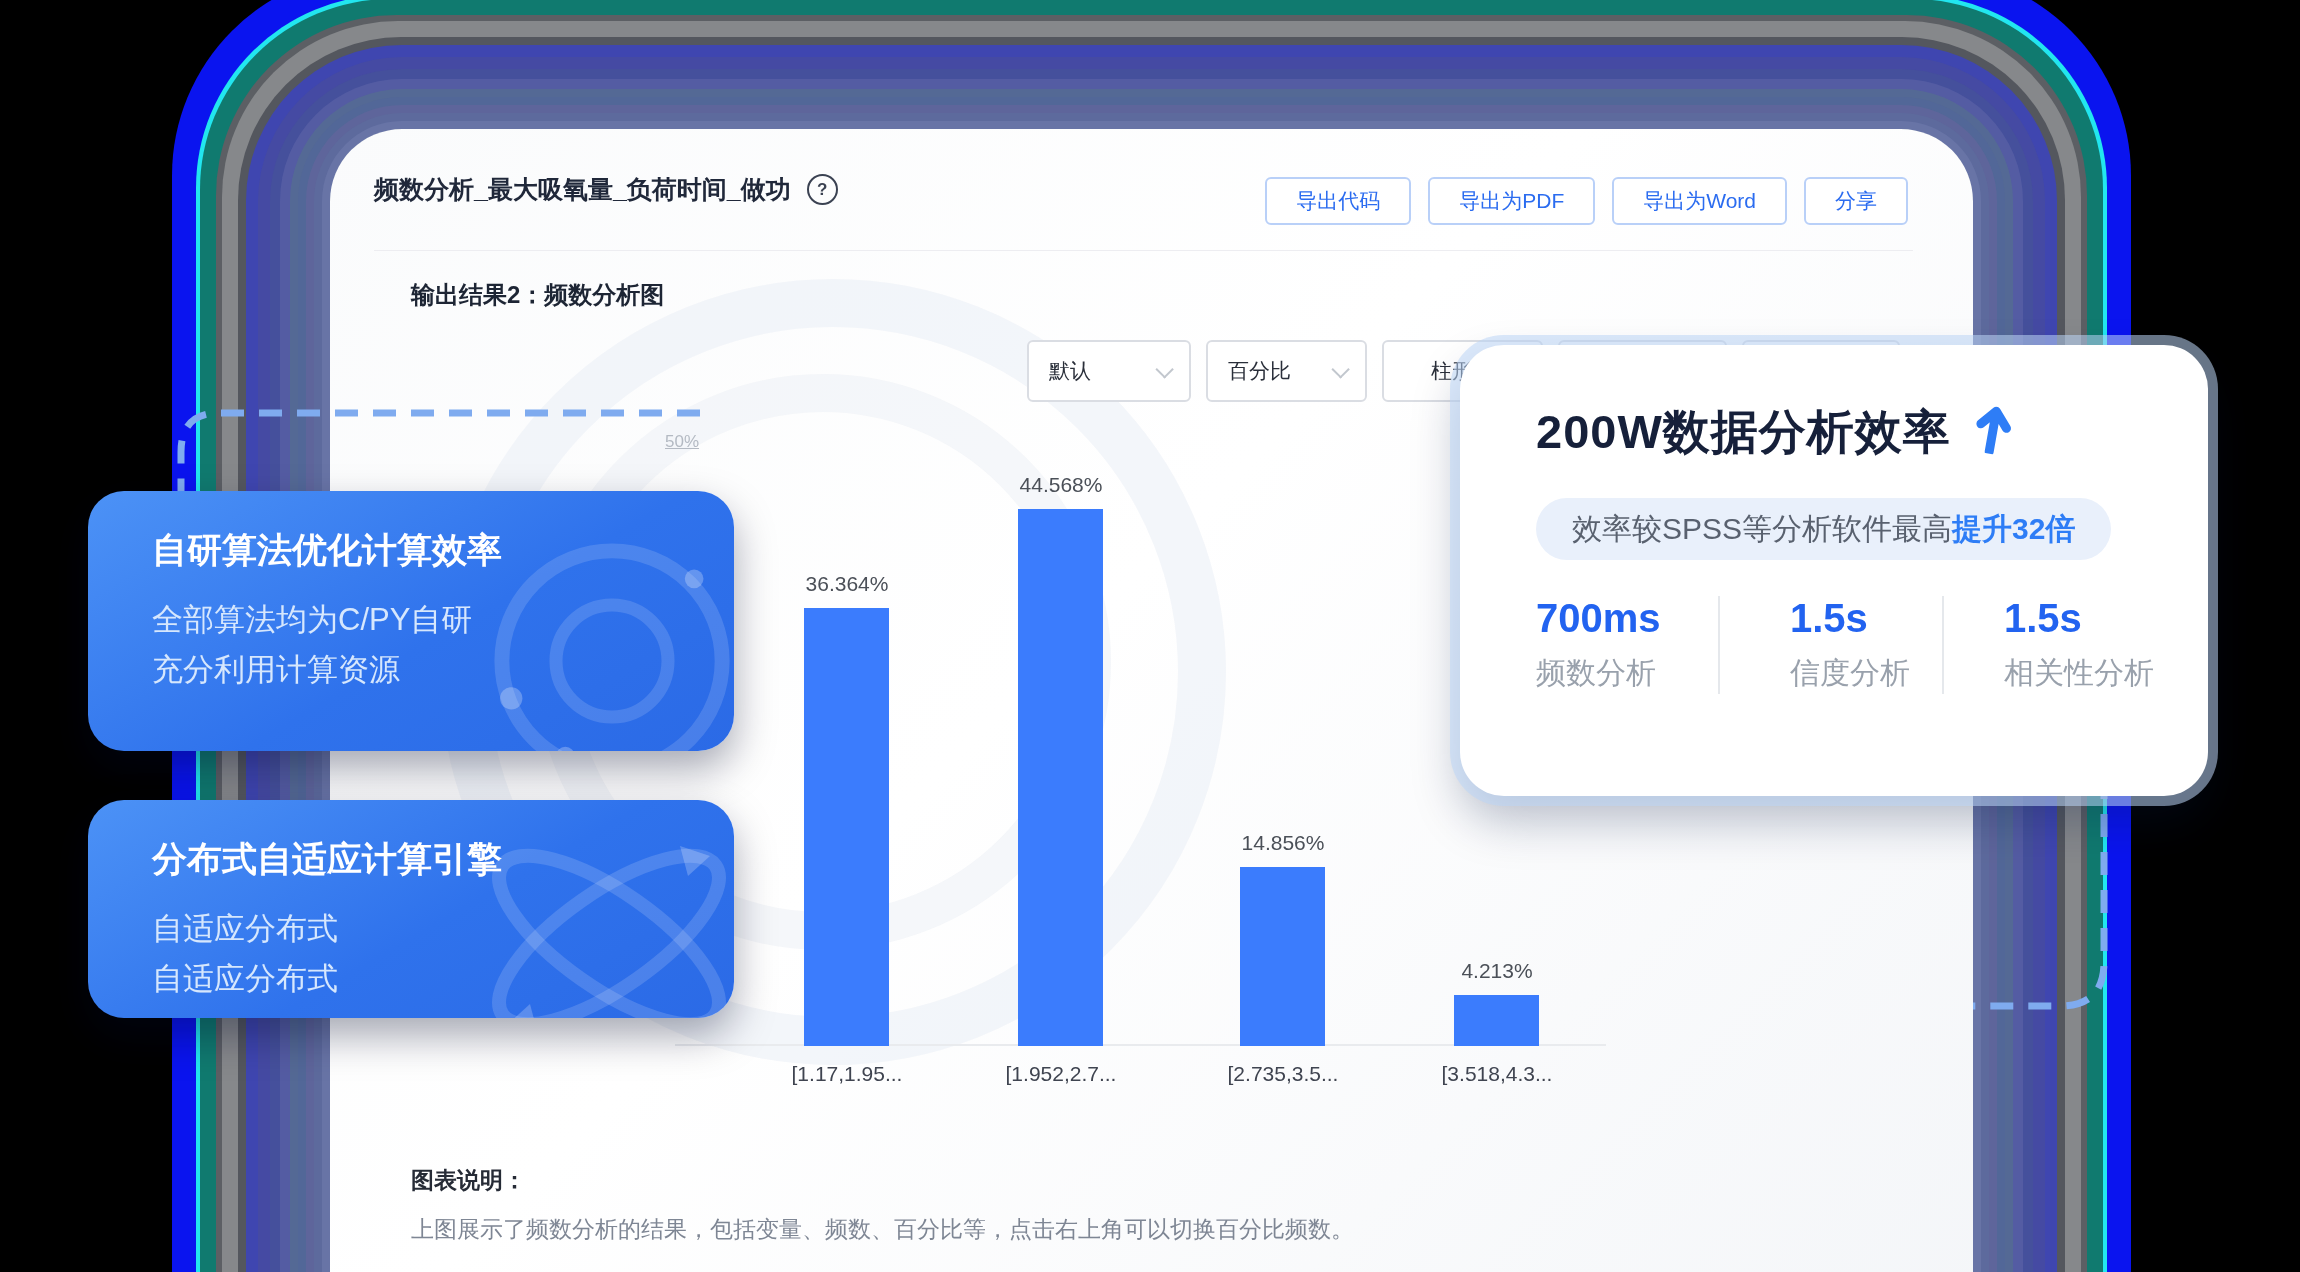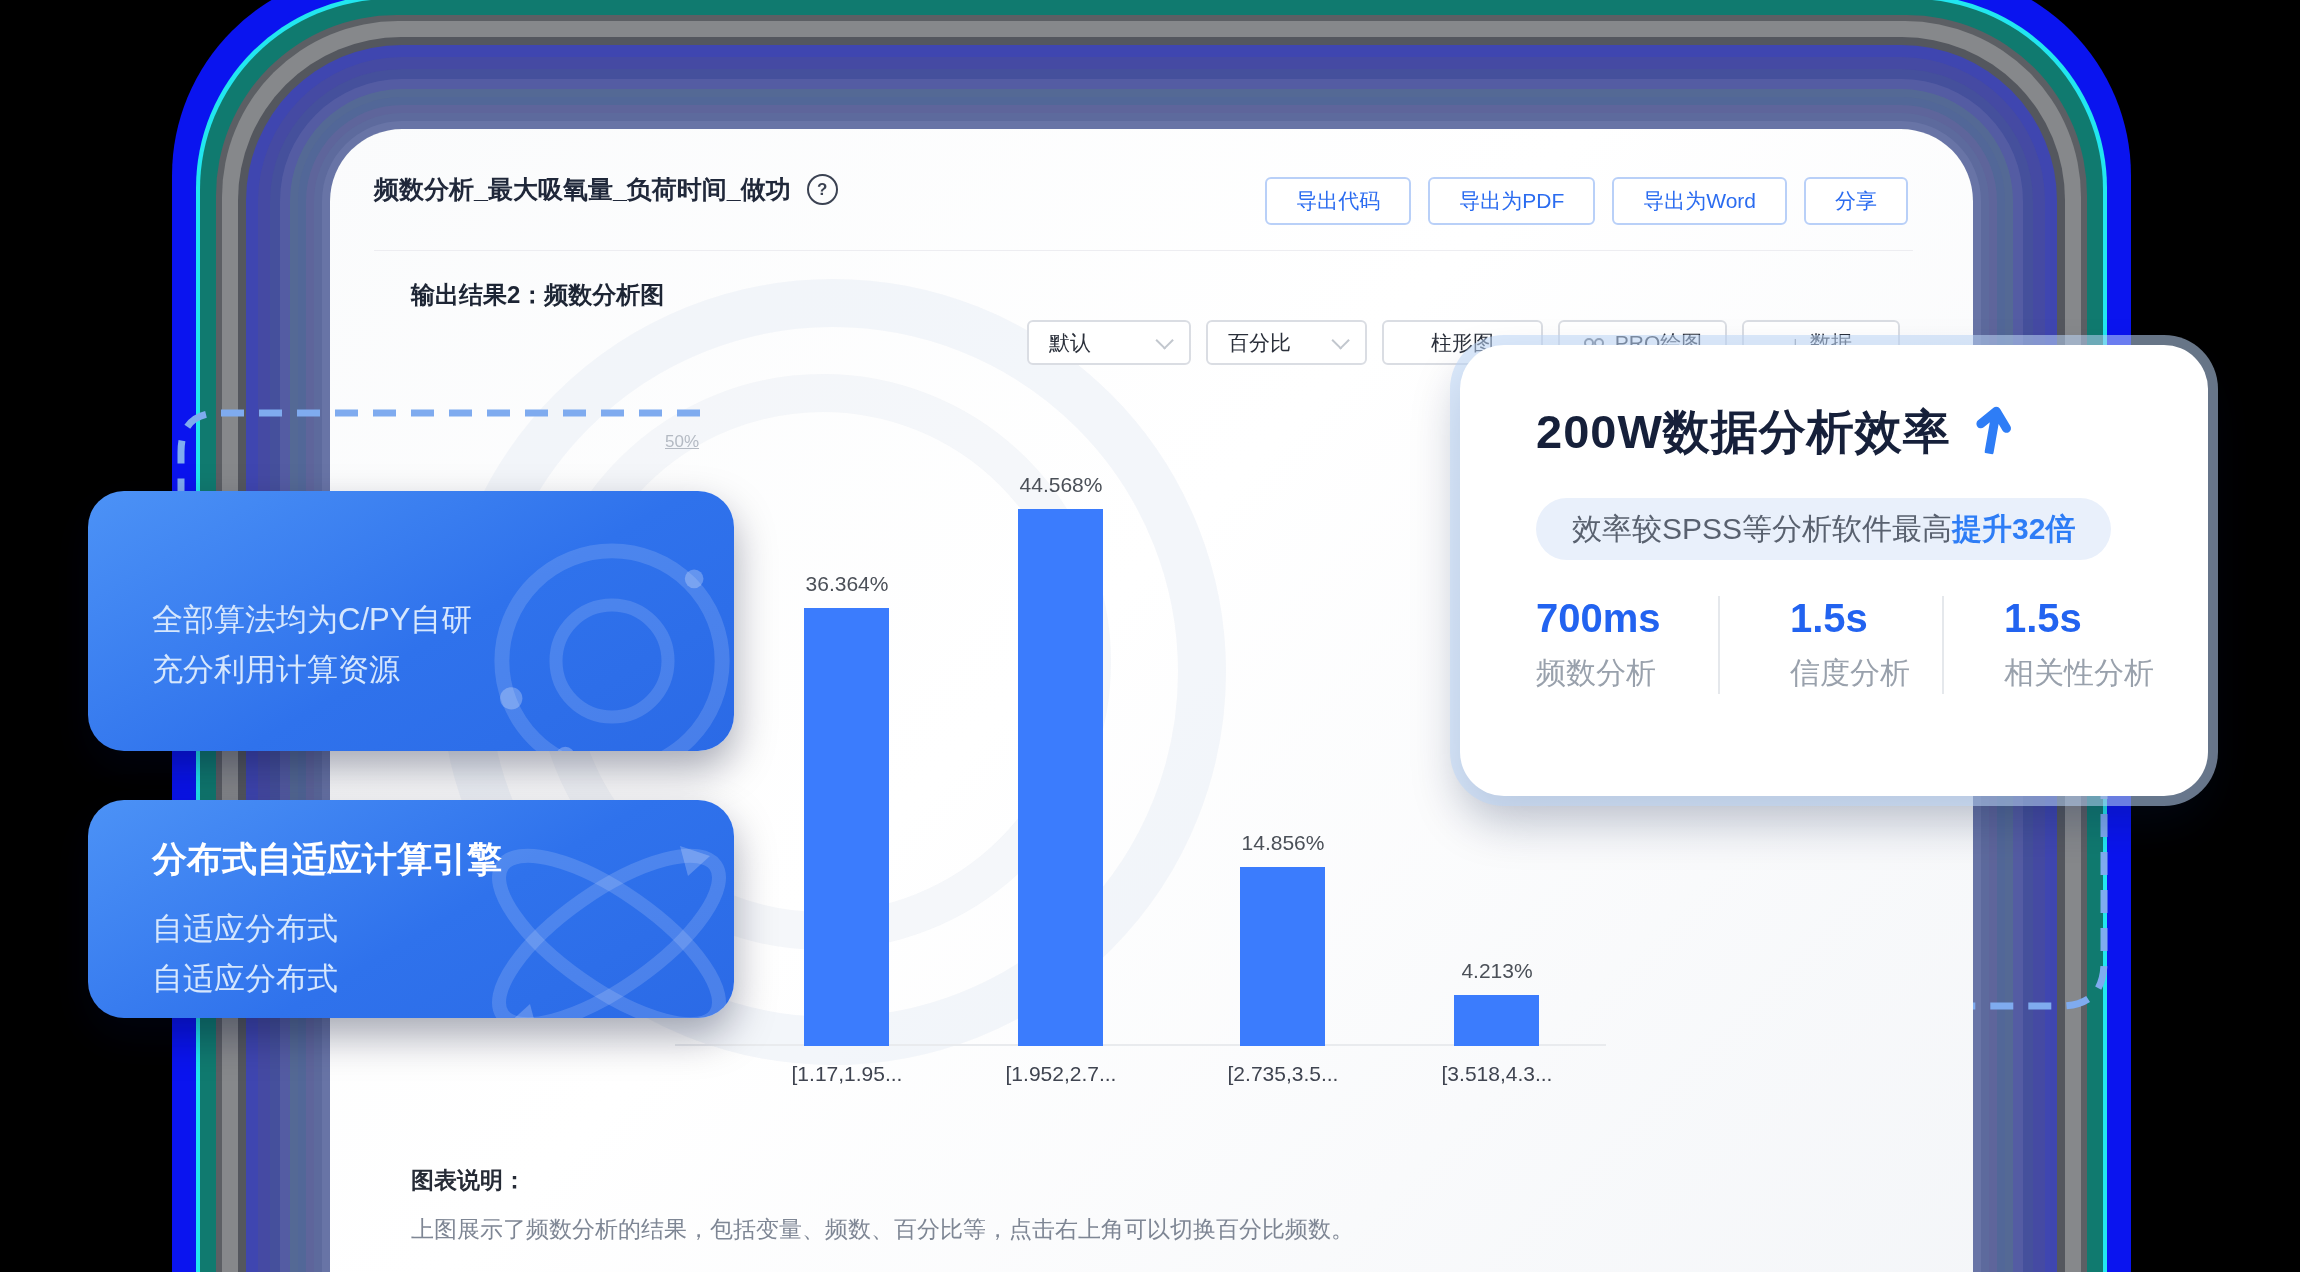--- a/index.html
+++ b/index.html
@@ -41,22 +41,22 @@
   .help-icon{width:27px;height:27px;border:2px solid #3b4252;border-radius:50%;color:#3b4252;
     font-size:17px;font-weight:700;display:flex;align-items:center;justify-content:center;}
   .export-row{position:absolute;right:65px;top:40px;display:flex;gap:17px;}
   .export-btn{height:48px;padding:0 29px;border:2px solid #b9d0f8;border-radius:6px;background:#fff;
     color:#2b6cf0;font-size:21px;display:flex;align-items:center;justify-content:center;box-sizing:border-box;margin-top:8px;}
   .header-divider{position:absolute;left:44px;right:60px;top:121px;height:1px;background:#ededf1;}
 
   .section-heading{position:absolute;left:81px;top:150px;font-size:24px;font-weight:700;color:#1d2534;}
 
   .controls-row{position:absolute;left:697px;top:191px;display:flex;gap:15px;}
-  .ctrl-btn{height:45px;border:2px solid #dadde3;border-radius:6px;background:#fff;color:#2a2f3a;
-    font-size:21px;display:flex;align-items:center;padding:18px 20px;box-sizing:border-box;}
+  .ctrl-btn{height:62px;border:2px solid #dadde3;border-radius:6px;background:#fff;color:#2a2f3a;
+    font-size:21px;display:flex;align-items:center;padding:18px 20px;box-sizing:border-box;margin-top:20px;}
   .ctrl-btn .lbl{white-space:nowrap;}
   .w-style{width:164px;} .w-metric{width:161px;} .w-type{width:161px;justify-content:center;}
   .w-pro{width:169px;justify-content:center;gap:10px;} .w-data{width:158px;justify-content:center;gap:10px;}
   .caret{margin-left:auto;width:11px;height:11px;border-right:2px solid #c2c7ce;border-bottom:2px solid #c2c7ce;
     transform:rotate(45deg) translateY(-3px);}
   .mini-icon{color:#656b76;font-size:20px;line-height:1;}
 
   
   .chart{position:absolute;left:345px;top:315px;width:931px;height:602px;}
   .axis-line{position:absolute;left:0;bottom:0;width:100%;height:2px;background:#e9ebee;}
@@ -189,20 +189,21 @@
   </svg>
 
   <div class="promo-blue" id="card-algorithm">
     <svg class="promo-art" width="280" height="280" viewBox="0 0 300 300" style="right:-18px;top:30px;position:absolute;">
       <circle cx="150" cy="150" r="118" fill="none" stroke="rgba(255,255,255,0.14)" stroke-width="16"></circle>
       <circle cx="150" cy="150" r="60" fill="none" stroke="rgba(255,255,255,0.14)" stroke-width="14"></circle>
       <circle cx="42" cy="190" r="12" fill="rgba(255,255,255,0.26)"></circle>
       <circle cx="100" cy="252" r="10" fill="rgba(255,255,255,0.26)"></circle>
       <circle cx="238" cy="62" r="10" fill="rgba(255,255,255,0.26)"></circle>
     </svg>
+    <div class="promo-title">自研算法优化计算效率</div>
     <div class="promo-lines">
       <div>全部算法均为C/PY自研</div>
       <div>充分利用计算资源</div>
     </div>
   </div>
 
   <div class="promo-blue" id="card-engine">
     <svg class="promo-art" width="330" height="260" viewBox="0 0 330 260" style="right:-40px;top:10px;position:absolute;">
       <g transform="rotate(-35 165 130)">
         <ellipse cx="165" cy="130" rx="130" ry="48" fill="none" stroke="rgba(255,255,255,0.15)" stroke-width="14"></ellipse>

